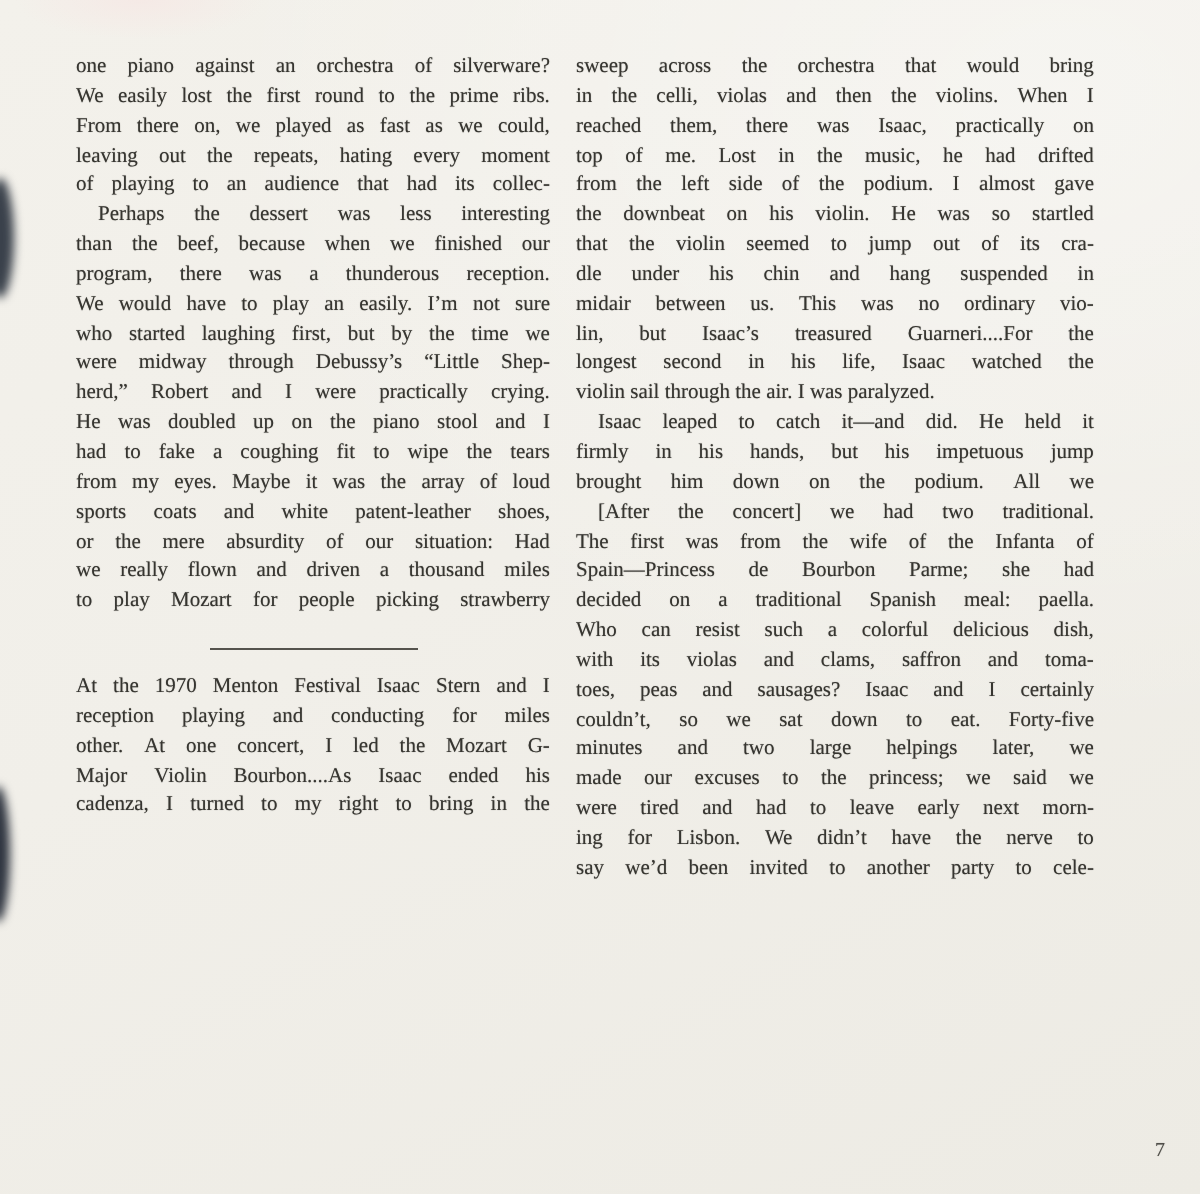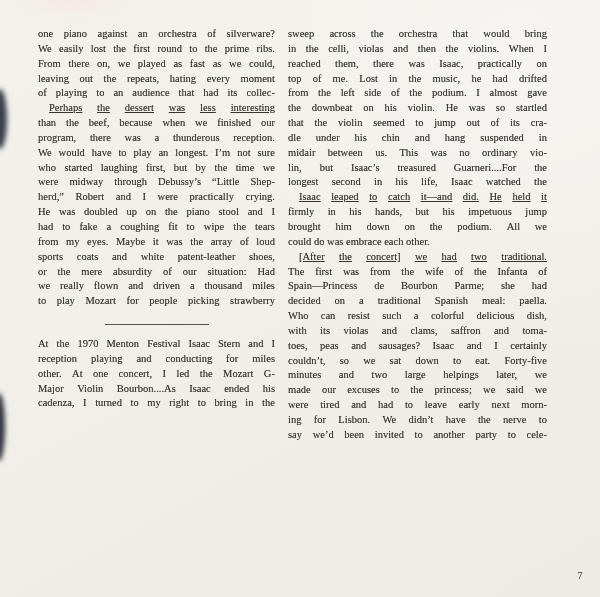--- a/index.html
+++ b/index.html
@@ -17,21 +17,21 @@
   }
   .col{
     position:absolute;top:27px;
     font-size:10.5px;line-height:14.85px;
     color:#363530;
     text-shadow:0 0 0.5px rgba(54,53,48,0.55);
   }
   .col-left{left:38px;width:237px;}
   .col-right{left:288px;width:259px;}
   .line{display:flex;justify-content:space-between;height:14.85px;}
-  .line.indent{padding-left:11px;text-decoration:underline;}
+  .line.indent{padding-left:11px;}
   .line.last{display:block;white-space:nowrap;text-align:left;}
   .divider{
     height:1px;width:104px;background:#55534d;
     margin:15px auto 12px auto;
   }
   .page-number{
     position:absolute;left:570px;top:570px;width:20px;
     font-size:10px;color:#4f4e49;text-align:center;
     text-shadow:0 0 0.5px rgba(79,78,73,0.5);
   }
@@ -131,21 +131,21 @@
         <span>thunderous</span>
         <span>reception.</span>
       </div>
       <div class="line">
         <span>We</span>
         <span>would</span>
         <span>have</span>
         <span>to</span>
         <span>play</span>
         <span>an</span>
-        <span>longest.</span>
+        <span>easily.</span>
         <span>I’m</span>
         <span>not</span>
         <span>sure</span>
       </div>
       <div class="line">
         <span>who</span>
         <span>started</span>
         <span>laughing</span>
         <span>first,</span>
         <span>but</span>
@@ -405,20 +405,21 @@
       <div class="line">
         <span>longest</span>
         <span>second</span>
         <span>in</span>
         <span>his</span>
         <span>life,</span>
         <span>Isaac</span>
         <span>watched</span>
         <span>the</span>
       </div>
+      <div class="line last">violin sail through the air. I was paralyzed.</div>
       <div class="line indent">
         <span>Isaac</span>
         <span>leaped</span>
         <span>to</span>
         <span>catch</span>
         <span>it—and</span>
         <span>did.</span>
         <span>He</span>
         <span>held</span>
         <span>it</span>
@@ -436,21 +437,20 @@
       <div class="line">
         <span>brought</span>
         <span>him</span>
         <span>down</span>
         <span>on</span>
         <span>the</span>
         <span>podium.</span>
         <span>All</span>
         <span>we</span>
       </div>
-      <div class="line last">could do was embrace each other.</div>
       <div class="line indent">
         <span>[After</span>
         <span>the</span>
         <span>concert]</span>
         <span>we</span>
         <span>had</span>
         <span>two</span>
         <span>traditional.</span>
       </div>
       <div class="line">

